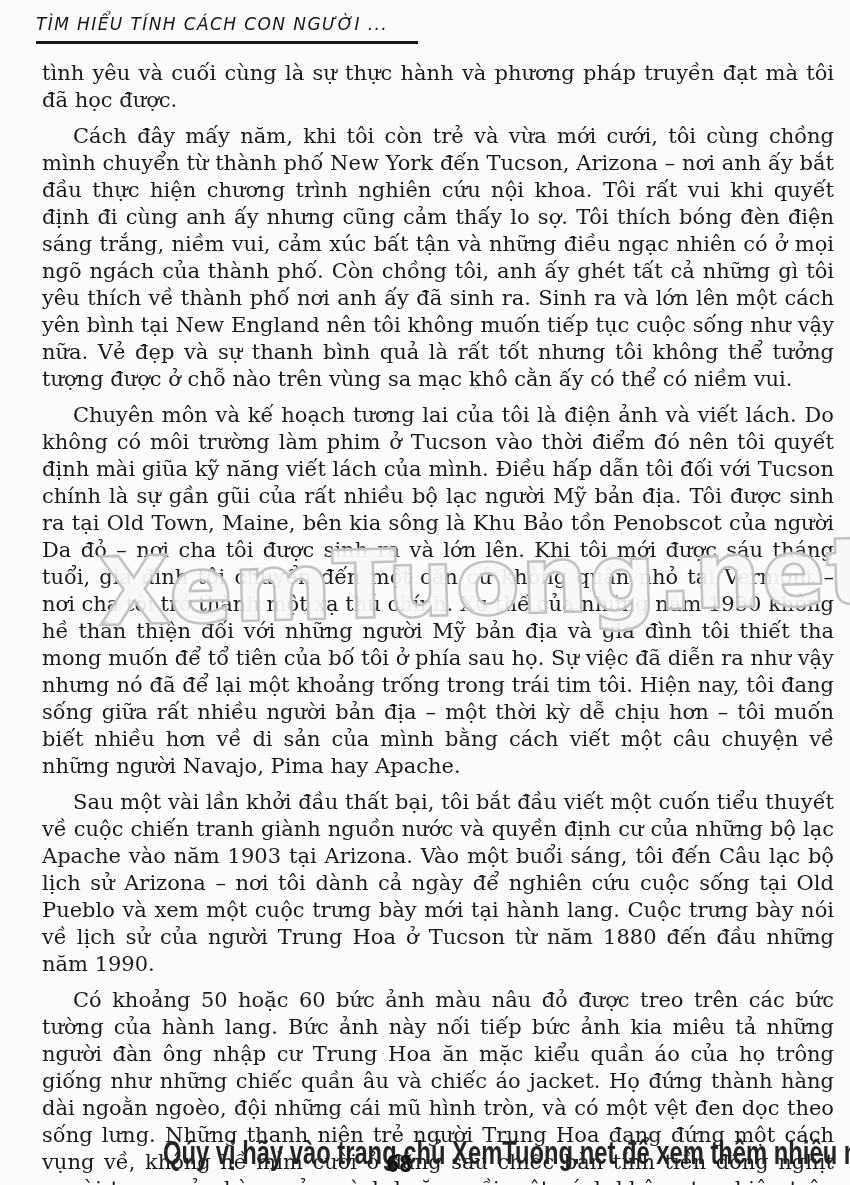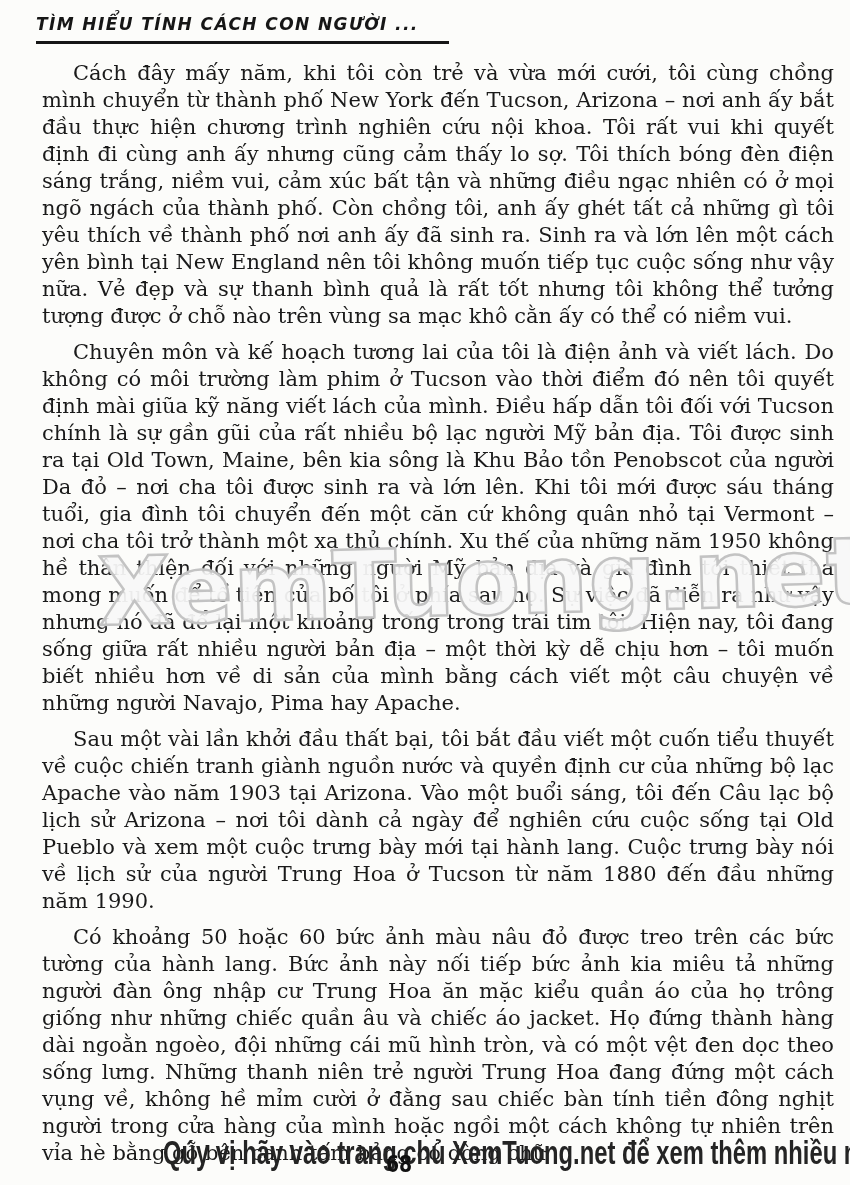--- a/index.html
+++ b/index.html
@@ -11,21 +11,21 @@
     font-family:"DejaVu Serif","Liberation Serif",serif;
   }
   
   .running-header {
     position:absolute; left:36px; top:14px;
     border-bottom:3px solid #161616;
     padding:0 30px 7px 0;
   }
   .running-header-title {
     font-family:"DejaVu Sans","Liberation Sans",sans-serif;
-    font-style:italic; font-weight:bold;
+    font-style:italic; font-weight:normal;
     font-size:17px; letter-spacing:1.4px;
     color:#161616; white-space:nowrap;
   }
   
   .body-text {
     position:absolute; left:42px; top:60px; width:792px;
     font-size:21px; line-height:27px;
     text-align:justify; color:#1a1a1a;
   }
   .para { margin:0 0 9px 0; text-indent:31px; }
@@ -65,20 +65,21 @@
 </head>
 <body>
 
 <div class="page">
 
   <div class="running-header">
     <span class="running-header-title">TÌM HIỂU TÍNH CÁCH CON NGƯỜI ...</span>
   </div>
 
   <div class="body-text">
+    <p class="para first">tình yêu và cuối cùng là sự thực hành và phương pháp truyền đạt mà tôi đã học được.</p>
     <p class="para">Cách đây mấy năm, khi tôi còn trẻ và vừa mới cưới, tôi cùng chồng mình chuyển từ thành phố New York đến Tucson, Arizona – nơi anh ấy bắt đầu thực hiện chương trình nghiên cứu nội khoa. Tôi rất vui khi quyết định đi cùng anh ấy nhưng cũng cảm thấy lo sợ. Tôi thích bóng đèn điện sáng trắng, niềm vui, cảm xúc bất tận và những điều ngạc nhiên có ở mọi ngõ ngách của thành phố. Còn chồng tôi, anh ấy ghét tất cả những gì tôi yêu thích về thành phố nơi anh ấy đã sinh ra. Sinh ra và lớn lên một cách yên bình tại New England nên tôi không muốn tiếp tục cuộc sống như vậy nữa. Vẻ đẹp và sự thanh bình quả là rất tốt nhưng tôi không thể tưởng tượng được ở chỗ nào trên vùng sa mạc khô cằn ấy có thể có niềm vui.</p>
     <p class="para">Chuyên môn và kế hoạch tương lai của tôi là điện ảnh và viết lách. Do không có môi trường làm phim ở Tucson vào thời điểm đó nên tôi quyết định mài giũa kỹ năng viết lách của mình. Điều hấp dẫn tôi đối với Tucson chính là sự gần gũi của rất nhiều bộ lạc người Mỹ bản địa. Tôi được sinh ra tại Old Town, Maine, bên kia sông là Khu Bảo tồn Penobscot của người Da đỏ – nơi cha tôi được sinh ra và lớn lên. Khi tôi mới được sáu tháng tuổi, gia đình tôi chuyển đến một căn cứ không quân nhỏ tại Vermont – nơi cha tôi trở thành một xạ thủ chính. Xu thế của những năm 1950 không hề thân thiện đối với những người Mỹ bản địa và gia đình tôi thiết tha mong muốn để tổ tiên của bố tôi ở phía sau họ. Sự việc đã diễn ra như vậy nhưng nó đã để lại một khoảng trống trong trái tim tôi. Hiện nay, tôi đang sống giữa rất nhiều người bản địa – một thời kỳ dễ chịu hơn – tôi muốn biết nhiều hơn về di sản của mình bằng cách viết một câu chuyện về những người Navajo, Pima hay Apache.</p>
     <p class="para">Sau một vài lần khởi đầu thất bại, tôi bắt đầu viết một cuốn tiểu thuyết về cuộc chiến tranh giành nguồn nước và quyền định cư của những bộ lạc Apache vào năm 1903 tại Arizona. Vào một buổi sáng, tôi đến Câu lạc bộ lịch sử Arizona – nơi tôi dành cả ngày để nghiên cứu cuộc sống tại Old Pueblo và xem một cuộc trưng bày mới tại hành lang. Cuộc trưng bày nói về lịch sử của người Trung Hoa ở Tucson từ năm 1880 đến đầu những năm 1990.</p>
     <p class="para"><span>Có khoảng 50 hoặc 60 bức ảnh màu nâu đỏ được treo trên các bức tường của hành lang. Bức ảnh này nối tiếp bức ảnh kia miêu tả những người đàn ông nhập cư Trung Hoa ăn mặc kiểu quần áo của họ trông giống như những chiếc quần âu và chiếc áo jacket. Họ đứng thành hàng dài ngoằn ngoèo, đội những cái mũ hình tròn, và có một vệt đen dọc theo sống lưng. Những thanh niên trẻ người Trung Hoa đang đứng một cách vụng về, không hề mỉm cười ở đằng sau chiếc bàn tính tiền đông nghịt người trong cửa hàng của mình hoặc ngồi một cách không tự nhiên trên vỉa hè bằng gỗ bên cạnh tấm bảng có dòng chữ </span></p>
   </div>
 
   <div class="watermark">XemTuong.net</div>
 
   <div class="footer">
     <span class="footer-text">Qúy vị hãy vào trang chủ XemTuong.net để xem thêm nhiều mục hay khác</span>

